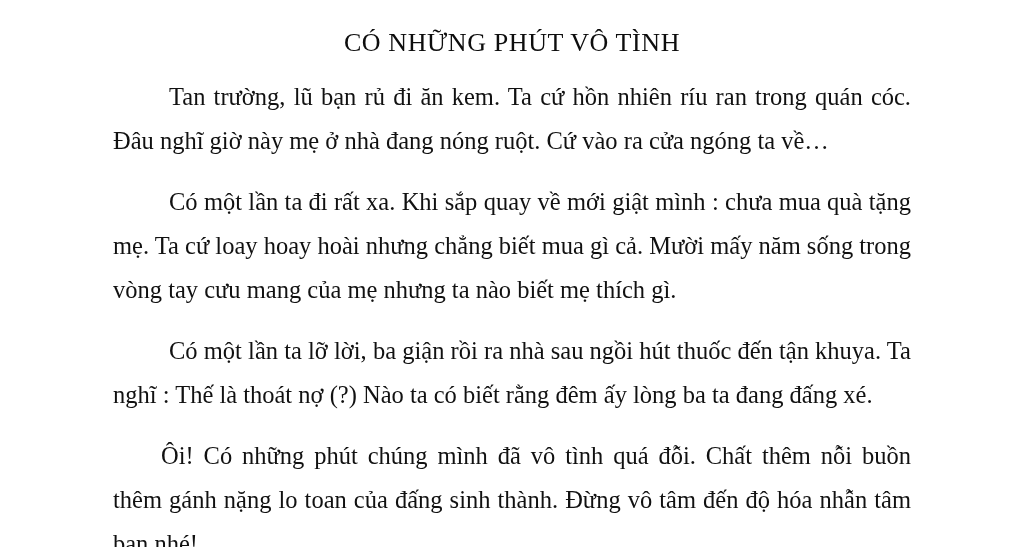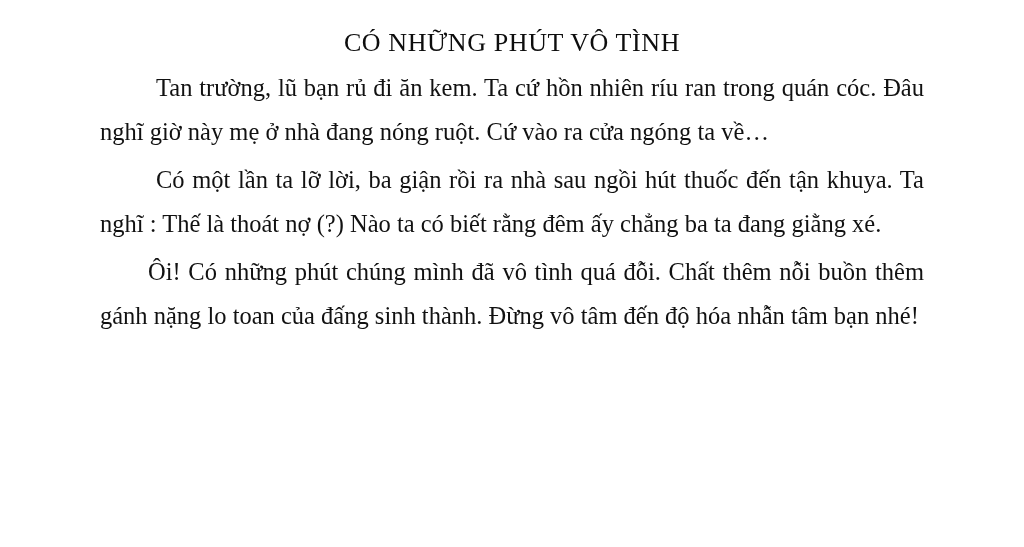--- a/index.html
+++ b/index.html
@@ -31,32 +31,33 @@
     color: #0d0d0d;
     white-space: nowrap;
   }
   .body-text {
     font-size: 24.5px;
     line-height: 44px;
     text-align: justify;
     color: #111111;
   }
   .para {
-    margin: 4px;
+    margin: 17px;
     text-indent: 56px;
     text-align: justify;
     text-justify: inter-word;
   }
   .para:last-child {
     text-indent: 48px;
   }
 </style>
 </head>
 <body>
 
 <div class="page">
   <h1 class="doc-title">CÓ NHỮNG PHÚT VÔ TÌNH</h1>
   <div class="body-text">
     <p class="para">Tan trường, lũ bạn rủ đi ăn kem. Ta cứ hồn nhiên ríu ran trong quán cóc. Đâu nghĩ giờ này mẹ ở nhà đang nóng ruột. Cứ vào ra cửa ngóng ta về…</p>
-    <p class="para">Có một lần ta lỡ lời, ba giận rồi ra nhà sau ngồi hút thuốc đến tận khuya. Ta nghĩ : Thế là thoát nợ (?) Nào ta có biết rằng đêm ấy chẳng ba ta đang giằng xé.</p>
+    <p class="para">Có một lần ta đi rất xa. Khi sắp quay về mới giật mình : chưa mua quà tặng mẹ. Ta cứ loay hoay hoài nhưng chẳng biết mua gì cả. Mười mấy năm sống trong vòng tay cưu mang của mẹ nhưng ta nào biết mẹ thích gì.</p>
+    <p class="para">Có một lần ta lỡ lời, ba giận rồi ra nhà sau ngồi hút thuốc đến tận khuya. Ta nghĩ : Thế là thoát nợ (?) Nào ta có biết rằng đêm ấy lòng ba ta đang đấng xé.</p>
     <p class="para">Ôi! Có những phút chúng mình đã vô tình quá đỗi. Chất thêm nỗi buồn thêm gánh nặng lo toan của đấng sinh thành. Đừng vô tâm đến độ hóa nhẫn tâm bạn nhé!</p>
   </div>
 </div>
 
 </body></html>

